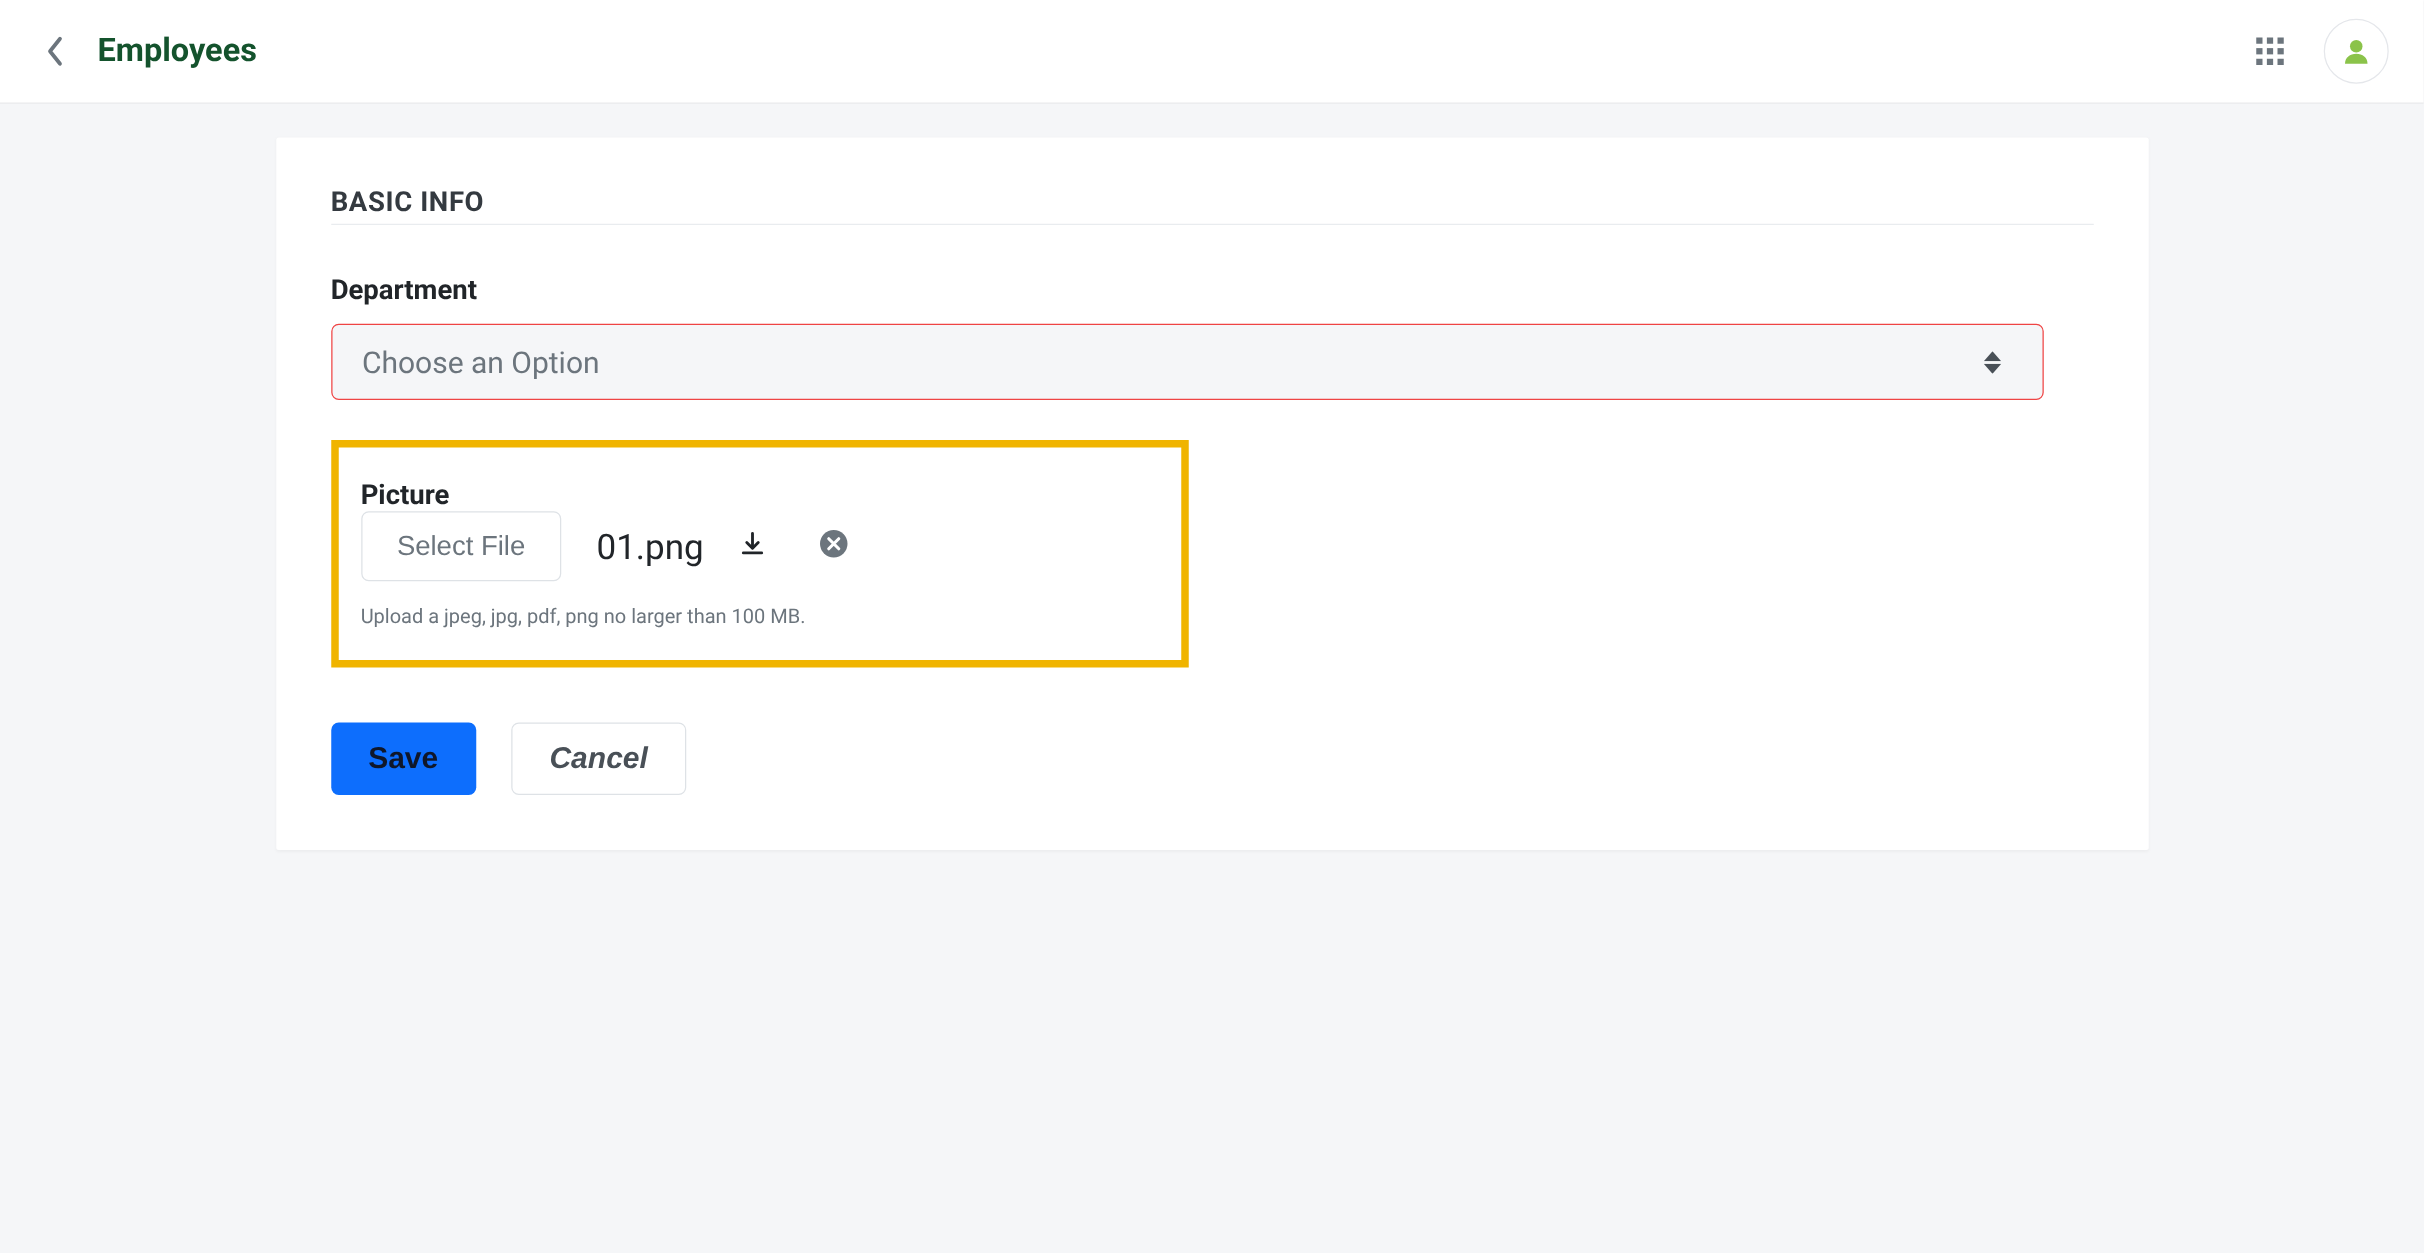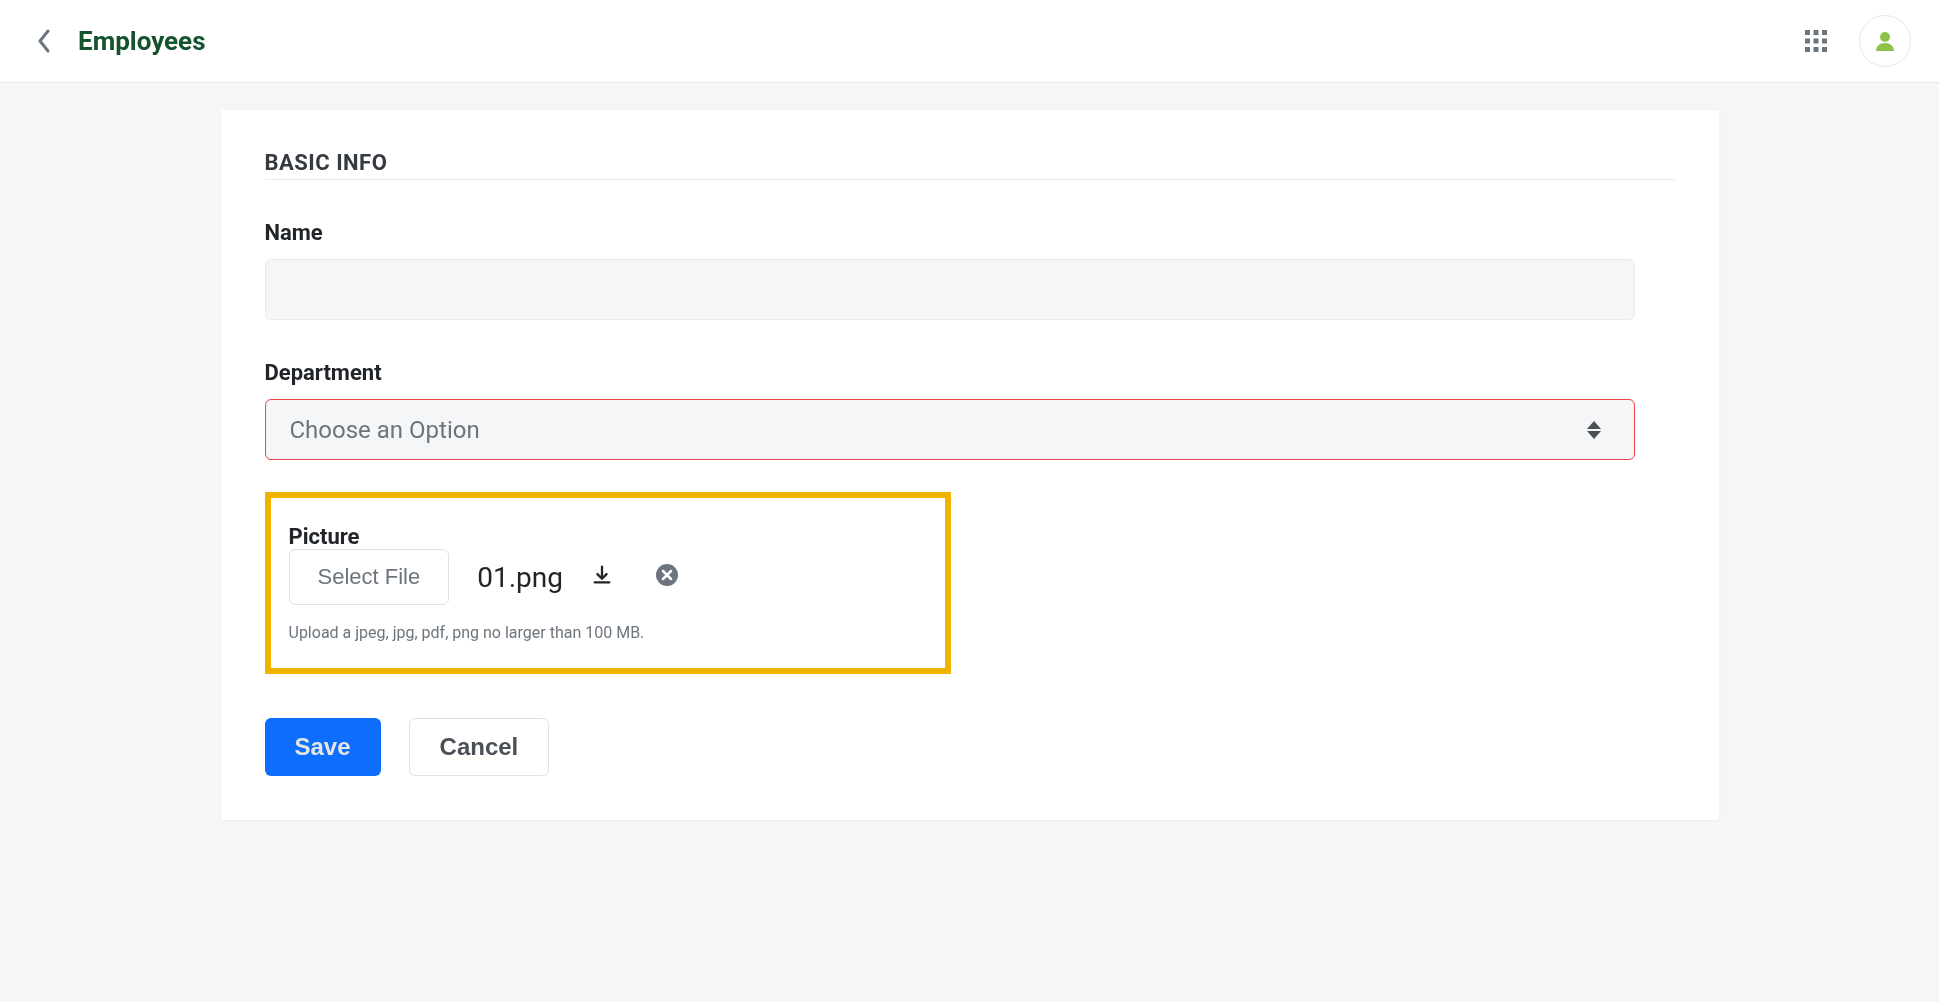--- a/index.html
+++ b/index.html
@@ -183,27 +183,28 @@
 }
 .btn {
   border-radius: 6px;
   font-size: 24px;
   font-weight: 600;
   padding: 14px 30px;
   cursor: pointer;
 }
 .btn-primary {
   background: #0d6efd;
-  color: #e5e5e5;
+  color: #0f172a;
   border: none;
 }
 .btn-secondary {
   background: #fff;
   border: 1px solid #dee2e6;
   color: #495057;
+  font-style: italic;
 }
 </style>
 </head>
 <body>
 
 <div class="topbar">
   <div class="back-btn">
     <svg width="14" height="24" viewBox="0 0 14 24" fill="none" stroke="currentColor" stroke-width="3" stroke-linecap="round" stroke-linejoin="round">
         <polyline points="11 2 3 12 11 22"></polyline>
       </svg>
@@ -229,24 +230,20 @@
         <path d="M3 22c0-5 4-8 9-8s9 3 9 8z"></path>
       </svg>
     </div>
   </div>
 </div>
 
 <div class="content-wrap">
   <div class="card">
     <div class="section-title">BASIC INFO</div>
 
-    <div class="field">
-      <label class="field-label">Name</label>
-      <input class="text-input" type="text" value="" style="">
-    </div>
 
     <div class="field">
       <label class="field-label">Department</label>
       <div class="select-wrap">
         <div class="select-input">
           <span>Choose an Option</span>
         </div>
         <div class="select-caret">
           <svg width="14" height="8" viewBox="0 0 14 8" fill="currentColor">
               <polygon points="7,0 0,8 14,8"></polygon>

